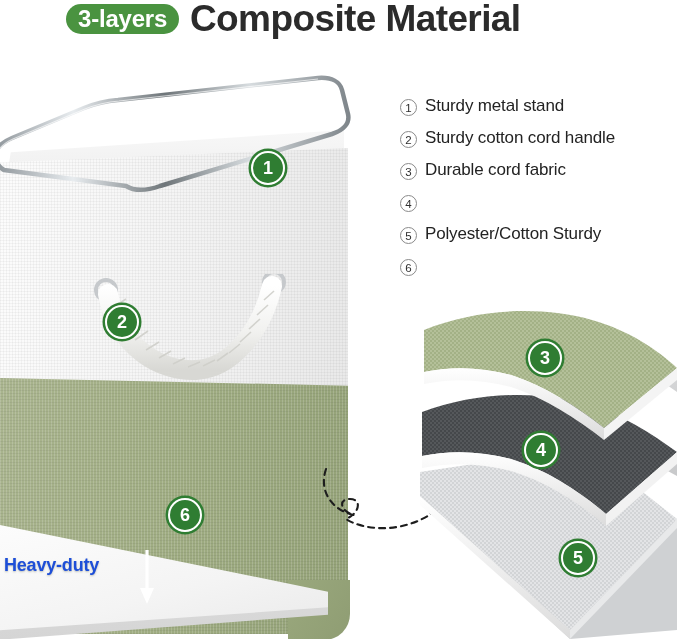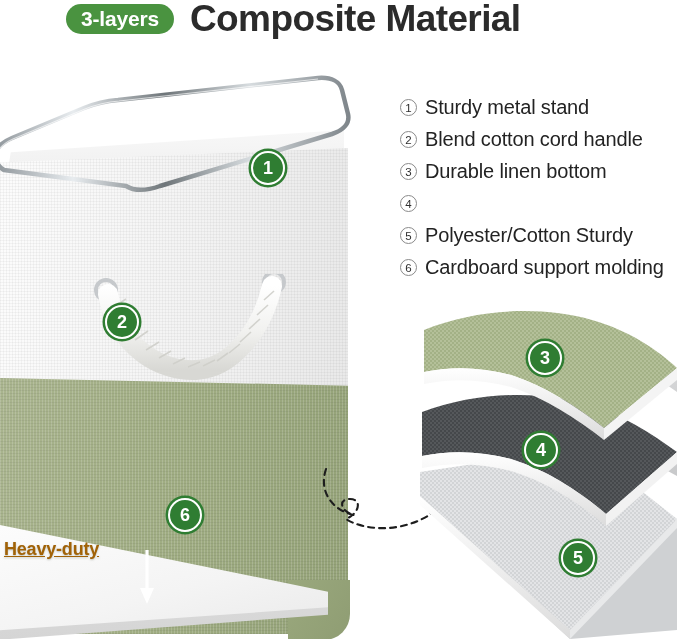--- a/index.html
+++ b/index.html
@@ -13,21 +13,21 @@
   #stage{position:absolute;left:0;top:0;width:679px;height:639px;overflow:hidden;background:#fff;}
 
   
   #header{position:absolute;left:0;top:0;width:679px;height:52px;}
   #layers-pill{
     position:absolute;left:66px;top:4px;
     height:30px;min-width:108px;
     border-radius:15px;
     background:#4a9340;
     display:flex;align-items:center;justify-content:center;
-    color:#ffffff;font-size:21px;font-weight:bold;
+    color:#ffffff;font-size:24px;font-weight:bold;
     letter-spacing:-0.2px;
     padding:0 12px;box-sizing:border-box;
   }
   #title{
     position:absolute;left:190px;top:-2px;
     font-size:37px;font-weight:bold;color:#2b2b2b;
     letter-spacing:-0.6px;white-space:nowrap;
   }
 
   
@@ -36,21 +36,21 @@
   .feat-num{
     position:absolute;left:0;top:3px;
     width:17px;height:17px;border-radius:50%;
     border:1.3px solid #8a8a8a;
     color:#2f2f2f;font-size:11.5px;
     display:flex;align-items:center;justify-content:center;
     box-sizing:border-box;
   }
   .feat-label{
     position:absolute;left:25px;top:0;
-    font-size:20px;color:#232323;white-space:nowrap;
+    font-size:17px;color:#232323;white-space:nowrap;
     letter-spacing:-0.15px;
   }
 
   
   #basket{position:absolute;left:-12px;top:60px;width:380px;height:579px;}
 
   
   #body-white{
     position:absolute;left:12px;top:88px;width:348px;height:240px;
     background:
@@ -96,25 +96,24 @@
     clip-path:polygon(0% 0%, 100% 64%, 100% 78%, 0% 100%);
   }
   #bottom-board-edge{
     position:absolute;left:-12px;top:460px;width:352px;height:128px;
     background:linear-gradient(180deg,#e2e2e2 0%,#d4d4d4 100%);
     clip-path:polygon(0% 83%, 100% 62%, 100% 74%, 0% 95%);
   }
 
   
   #hd-label{
-    position:absolute;left:16px;top:478px;
-    font-size:18px;font-weight:bold;color:#a16207;
+    position:absolute;left:16px;top:494px;
+    font-size:18px;font-weight:bold;color:#1d4ed8;
     line-height:23px;letter-spacing:-0.2px;
     text-shadow:0 1px 2px rgba(80,90,70,.35);
-    text-decoration:underline;
   }
   #hd-arrow{position:absolute;left:150px;top:490px;width:18px;height:56px;}
 
   
   .badge{
     position:absolute;width:34px;height:34px;border-radius:50%;
     background:#2f7d32;
     border:2.5px solid #ffffff;
     box-shadow:0 0 0 2.5px #2f7d32;
     display:flex;align-items:center;justify-content:center;
@@ -145,36 +144,35 @@
   </div>
 
   <div id="feature-list">
 
     <div class="feat">
       <span class="feat-num">1</span>
       <span class="feat-label">Sturdy metal stand</span>
     </div>
     <div class="feat">
       <span class="feat-num">2</span>
-      <span class="feat-label">Blend cotton cord handle</span>
+      <span class="feat-label">Sturdy cotton cord handle</span>
     </div>
     <div class="feat">
       <span class="feat-num">3</span>
-      <span class="feat-label">Durable linen bottom</span>
+      <span class="feat-label">Durable cord fabric</span>
     </div>
     <div class="feat">
       <span class="feat-num">4</span>
     </div>
     <div class="feat">
       <span class="feat-num">5</span>
       <span class="feat-label">Polyester/Cotton Sturdy</span>
     </div>
     <div class="feat">
       <span class="feat-num">6</span>
-      <span class="feat-label">Cardboard support molding</span>
     </div>
 
   </div>
 
   <div id="basket">
 
     <div id="inner-lining"></div>
     <div id="body-white"></div>
     <div id="body-green"></div>
     <div id="green-corner"></div>

